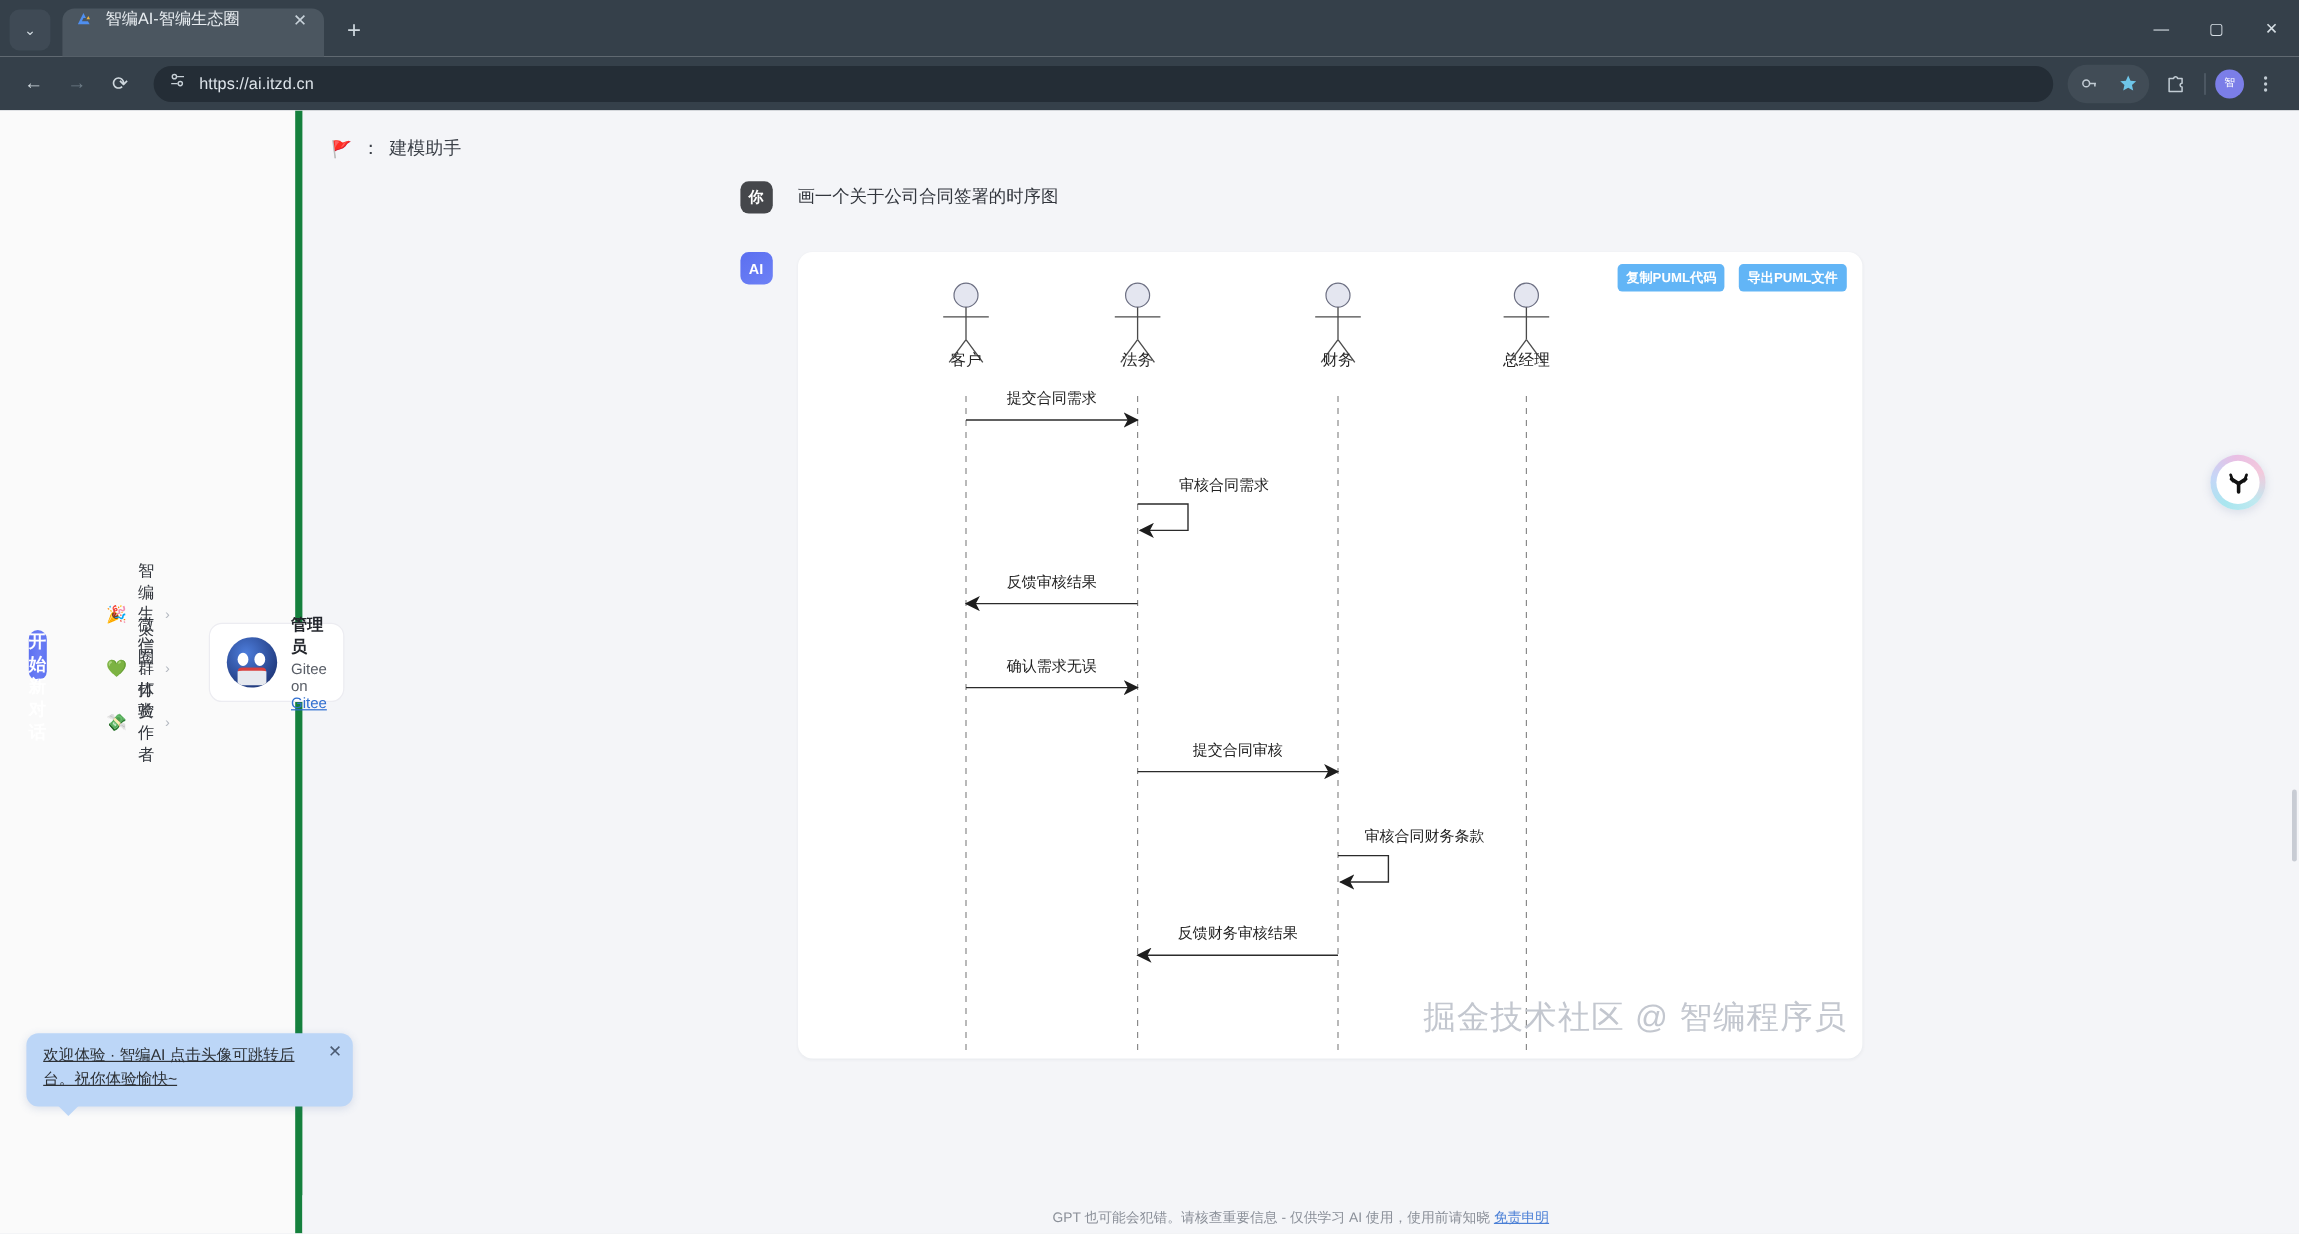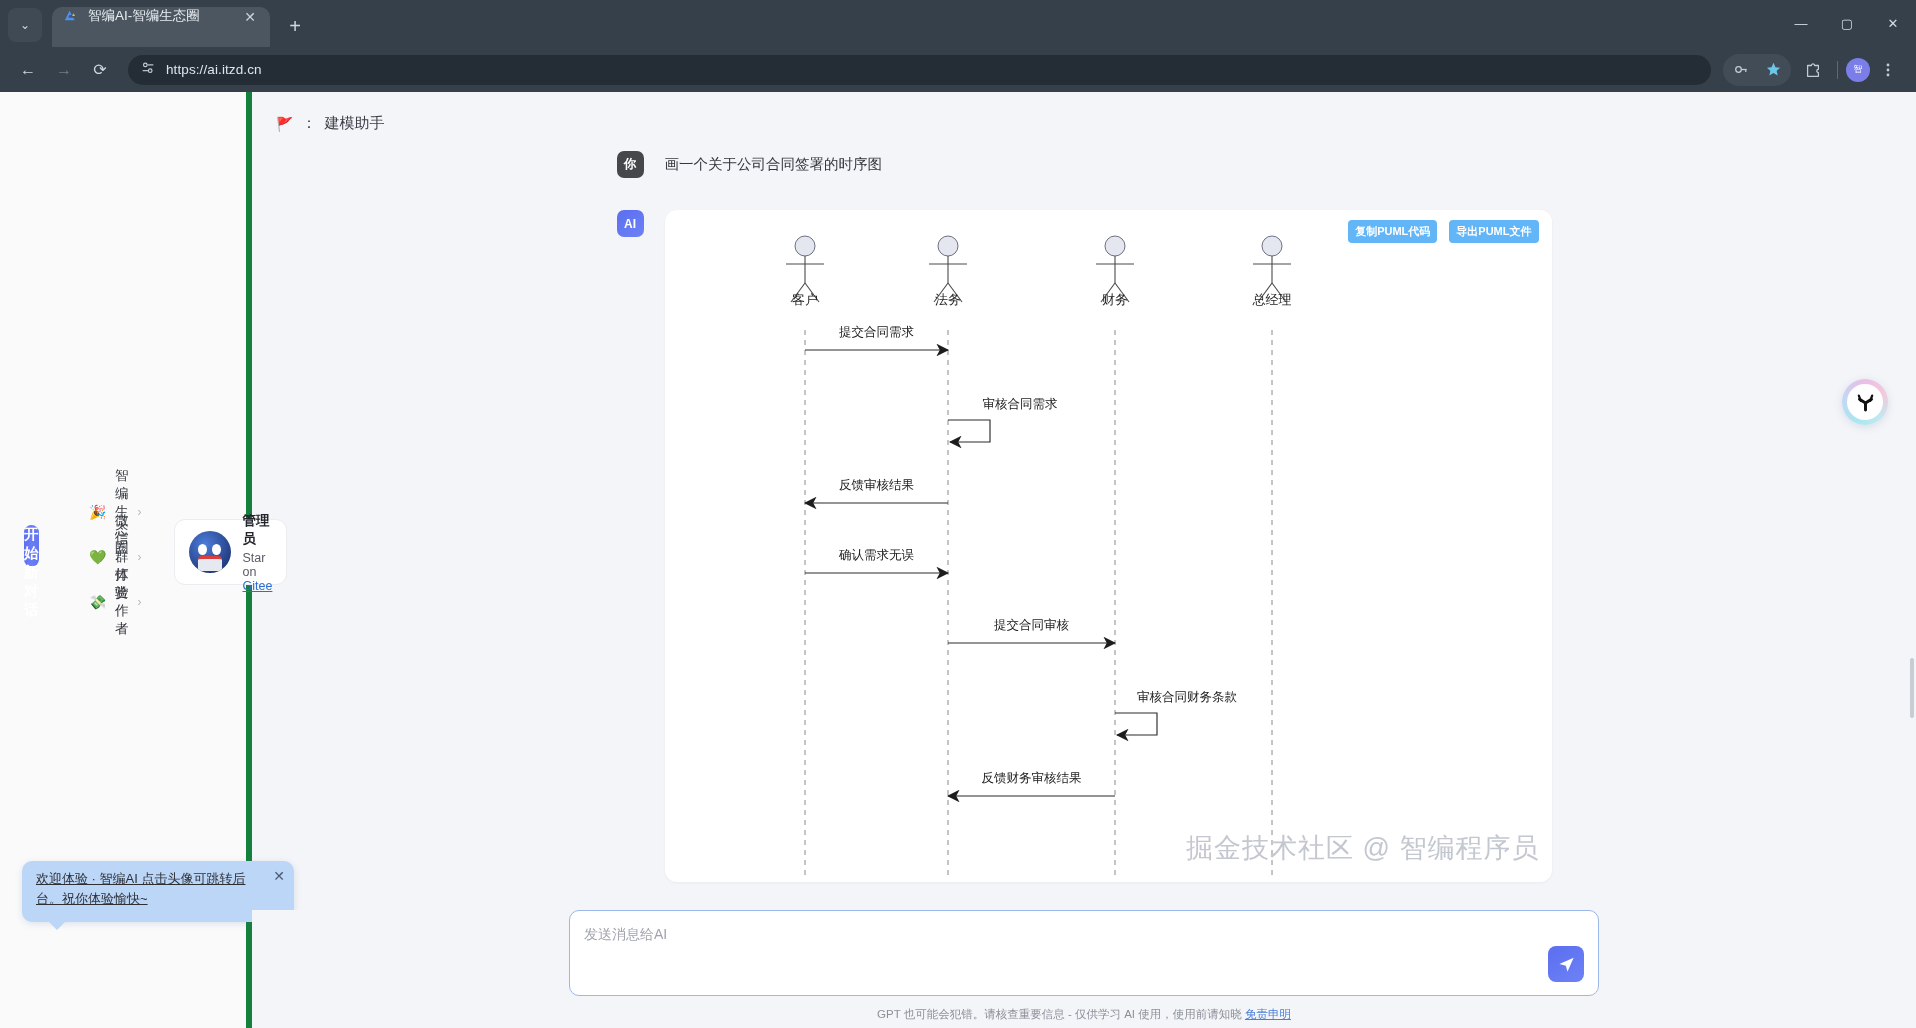--- a/index.html
+++ b/index.html
@@ -349,21 +349,21 @@
 
       <div class="tooltip">
         <span>欢迎体验 · 智编AI 点击头像可跳转后台。祝你体验愉快~</span>
         <span class="tooltip-close">✕</span>
       </div>
 
       <div class="user-card">
         <div class="avatar"></div>
         <div>
           <div class="user-name">管理员</div>
-          <div class="user-sub"><span>Star on </span><a href="#">Gitee</a></div>
+          <div class="user-sub"><span>Gitee on </span><a href="#">Gitee</a></div>
         </div>
       </div>
     </div>
 
     <div class="main">
       <div class="assistant-head">
         <span class="assistant-flag">🚩</span>
         <span>：</span>
         <span>建模助手</span>
       </div>
@@ -443,28 +443,20 @@
                     <text text-anchor="middle" font-size="12.5" fill="#222" font-family="&quot;Liberation Sans&quot;,&quot;DejaVu Sans&quot;,sans-serif" x="366.5" y="562">反馈财务审核结果</text>
                   </g>
               </svg>
               <div class="watermark">掘金技术社区 @ 智编程序员</div>
             </div>
           </div>
         </div>
       </div>
 
       <div class="composer-area">
-        <div class="composer">
-          <textarea class="composer-input" placeholder="发送消息给AI" style=""></textarea>
-          <button class="send-btn">
-            <svg width="19" height="19" viewBox="0 0 24 24" aria-hidden="true">
-              <path d="M3 11.5 L21 3.4 L13.2 21 L11.2 13.6 Z" fill="#ffffff"></path>
-            </svg>
-          </button>
-        </div>
         <div class="footnote"><span>GPT 也可能会犯错。请核查重要信息 - 仅供学习 AI 使用，使用前请知晓 </span><a href="#">免责申明</a></div>
       </div>
 
       <div class="float-widget">
         <div class="float-widget-inner">
           <svg width="21" height="21" viewBox="0 0 24 24" aria-hidden="true">
             <path d="M12 12.6 L12 20.5" stroke="#111" stroke-width="3.4" stroke-linecap="round" fill="none"></path>
             <path d="M12 12.6 L5.2 8.3" stroke="#111" stroke-width="3.4" stroke-linecap="round" fill="none"></path>
             <path d="M12 12.6 L18.8 8.3" stroke="#111" stroke-width="3.4" stroke-linecap="round" fill="none"></path>
             <path d="M4.4 4.2 L6.6 10.2" stroke="#111" stroke-width="2.6" stroke-linecap="round" fill="none"></path>

